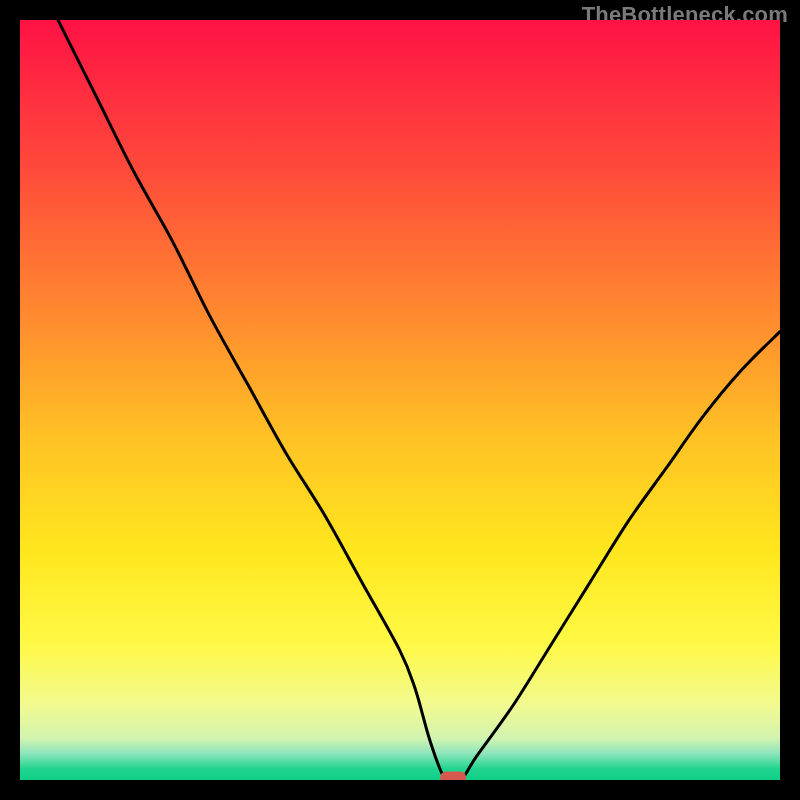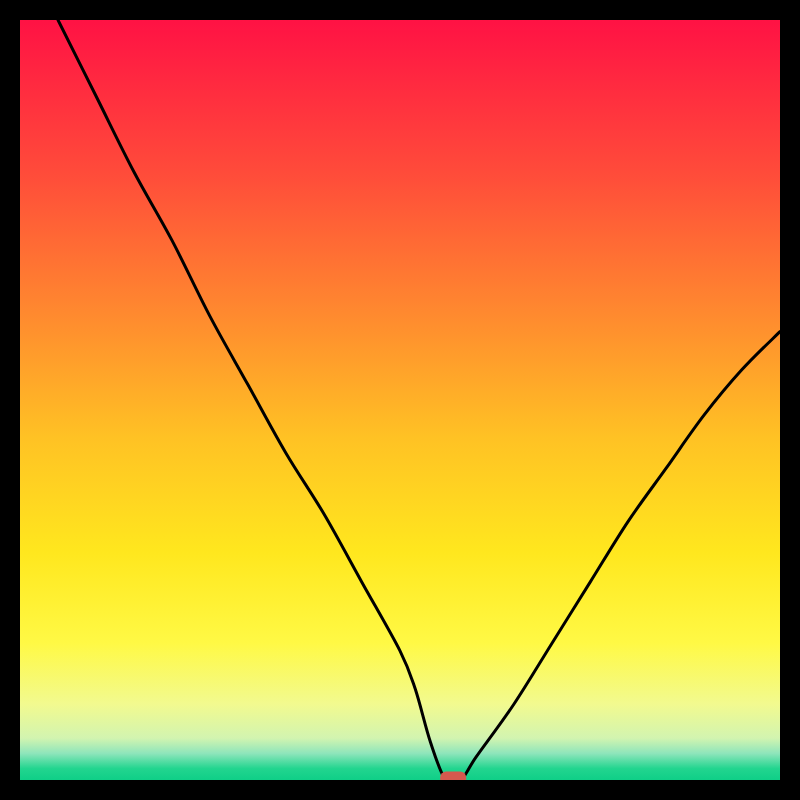--- a/index.html
+++ b/index.html
@@ -36,20 +36,21 @@
     height: 760px;
   }
   svg {
     display: block;
   }
 </style>
 </head>
 <body>
 
 <div class="frame">
+  <div class="watermark">TheBottleneck.com</div>
   <div class="plot-wrap">
     <svg id="chart-svg" width="760" height="760" viewBox="0 0 760 760">
       <defs>
         <linearGradient id="bg-grad" x1="0" y1="0" x2="0" y2="1">
             <stop offset="0%" stop-color="#ff1244"></stop>
             <stop offset="20%" stop-color="#ff4b3a"></stop>
             <stop offset="40%" stop-color="#ff8e2e"></stop>
             <stop offset="55.00000000000001%" stop-color="#ffc224"></stop>
             <stop offset="70%" stop-color="#ffe71e"></stop>
             <stop offset="82%" stop-color="#fff945"></stop>

